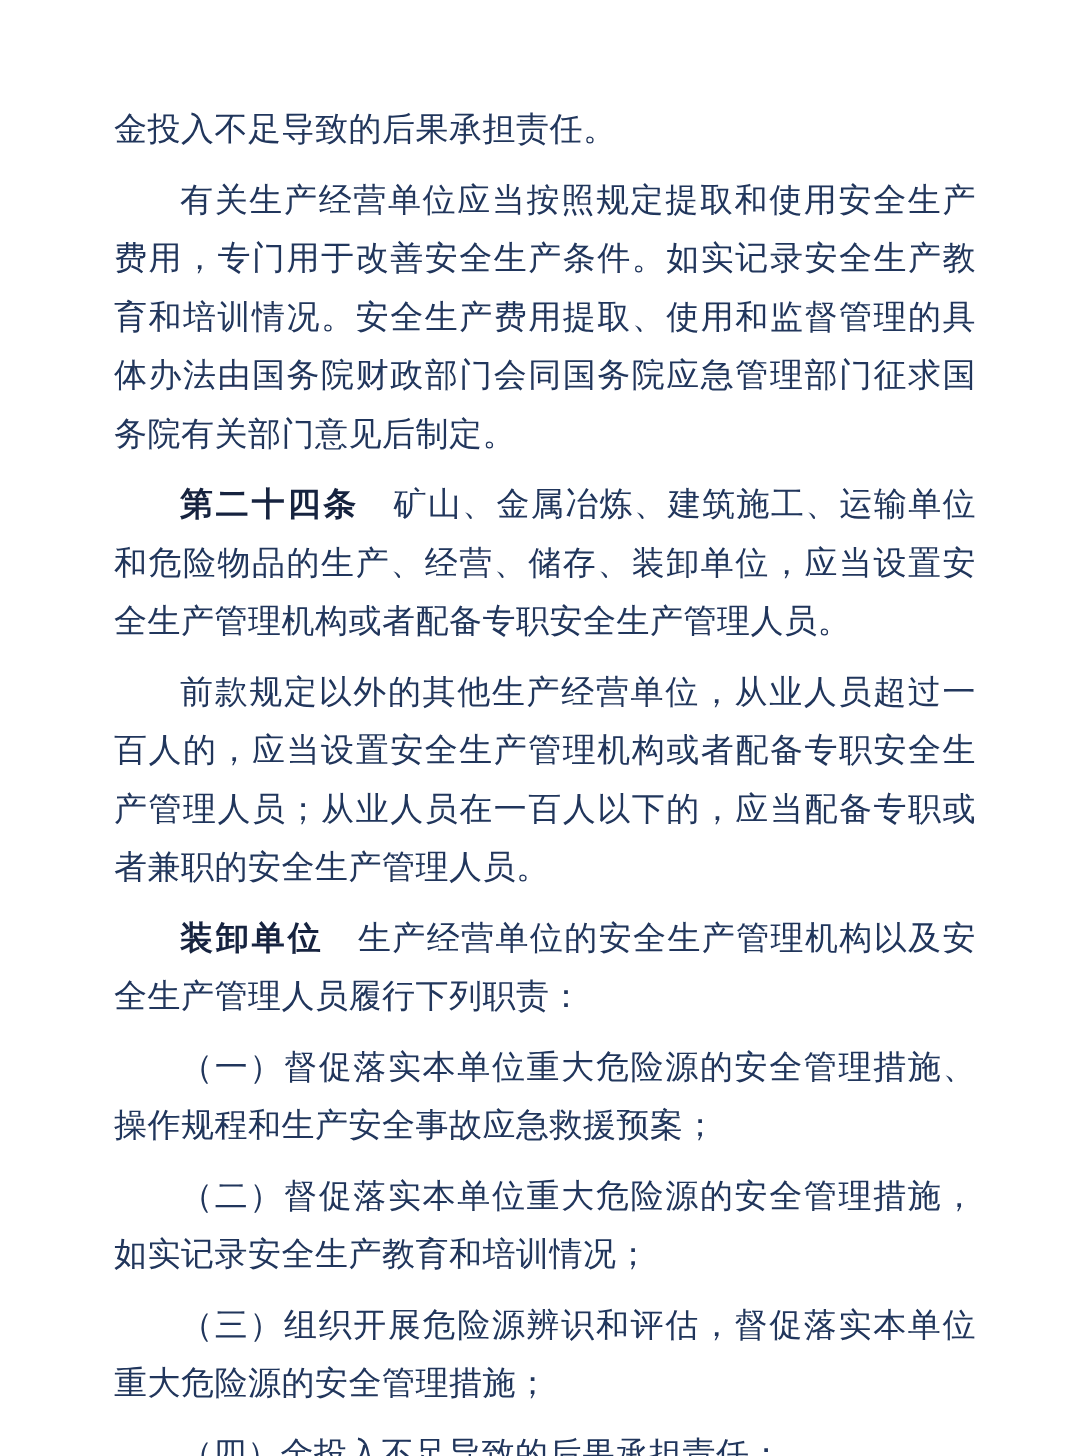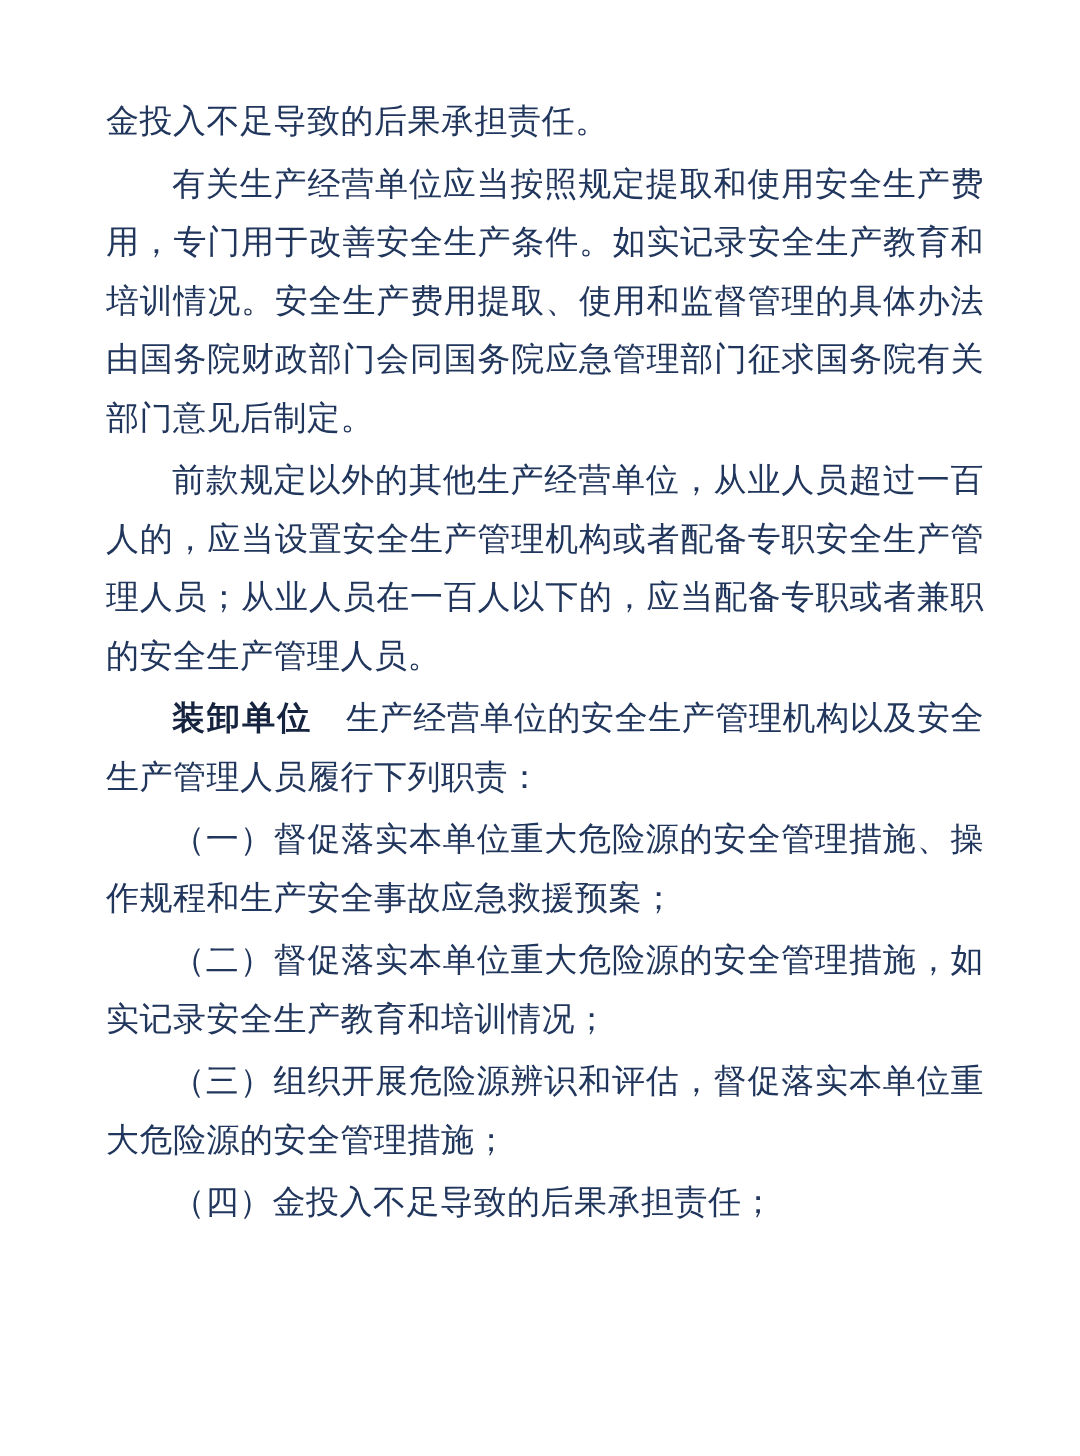--- a/index.html
+++ b/index.html
@@ -14,21 +14,21 @@
     box-sizing: border-box;
     background: var(--page-bg, #ffffff);
     padding: 88px 92px 0 102px;
     overflow: hidden;
     font-family: "Liberation Serif", "DejaVu Serif", serif;
   }
   .doc-body {
     width: 100%;
   }
   .para {
-    margin: 4px;
+    margin: 12px;
     padding: 0;
     font-size: 33px;
     line-height: 58.5px;
     color: var(--text-color, #21365c);
     text-align: justify;
     text-justify: inter-ideograph;
     letter-spacing: 0.5px;
   }
   .para.indent {
     text-indent: 66px;
@@ -40,20 +40,21 @@
     letter-spacing: 2px;
   }
 </style>
 </head>
 <body>
 
 <div class="page">
   <div class="doc-body">
       <p class="para"><span>金投入不足导致的后果承担责任。</span></p>
       <p class="para indent"><span>有关生产经营单位应当按照规定提取和使用安全生产费用，专门用于改善安全生产条件。如实记录安全生产教育和培训情况。安全生产费用提取、使用和监督管理的具体办法由国务院财政部门会同国务院应急管理部门征求国务院有关部门意见后制定。</span></p>
+      <p class="para indent"><span class="lead">第二十四条</span>　<span>矿山、金属冶炼、建筑施工、运输单位和危险物品的生产、经营、储存、装卸单位，应当设置安全生产管理机构或者配备专职安全生产管理人员。</span></p>
       <p class="para indent"><span>前款规定以外的其他生产经营单位，从业人员超过一百人的，应当设置安全生产管理机构或者配备专职安全生产管理人员；从业人员在一百人以下的，应当配备专职或者兼职的安全生产管理人员。</span></p>
       <p class="para indent"><span class="lead">装卸单位</span>　<span>生产经营单位的安全生产管理机构以及安全生产管理人员履行下列职责：</span></p>
       <p class="para indent"><span>（一）督促落实本单位重大危险源的安全管理措施、操作规程和生产安全事故应急救援预案；</span></p>
       <p class="para indent"><span>（二）督促落实本单位重大危险源的安全管理措施，如实记录安全生产教育和培训情况；</span></p>
       <p class="para indent"><span>（三）组织开展危险源辨识和评估，督促落实本单位重大危险源的安全管理措施；</span></p>
       <p class="para indent"><span>（四）金投入不足导致的后果承担责任；</span></p>
     </div>
 </div>
 
 </body></html>

